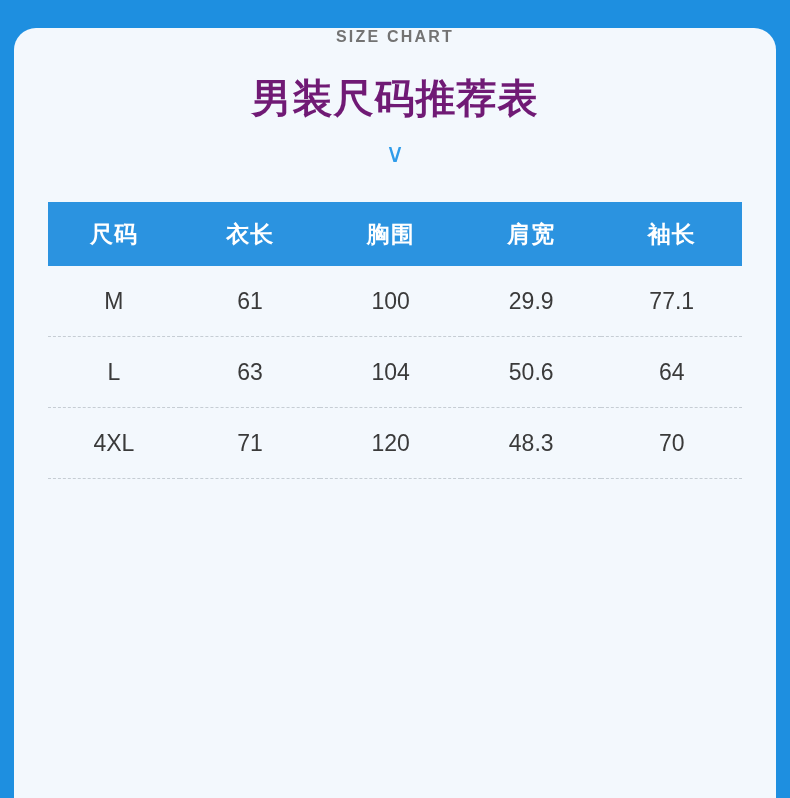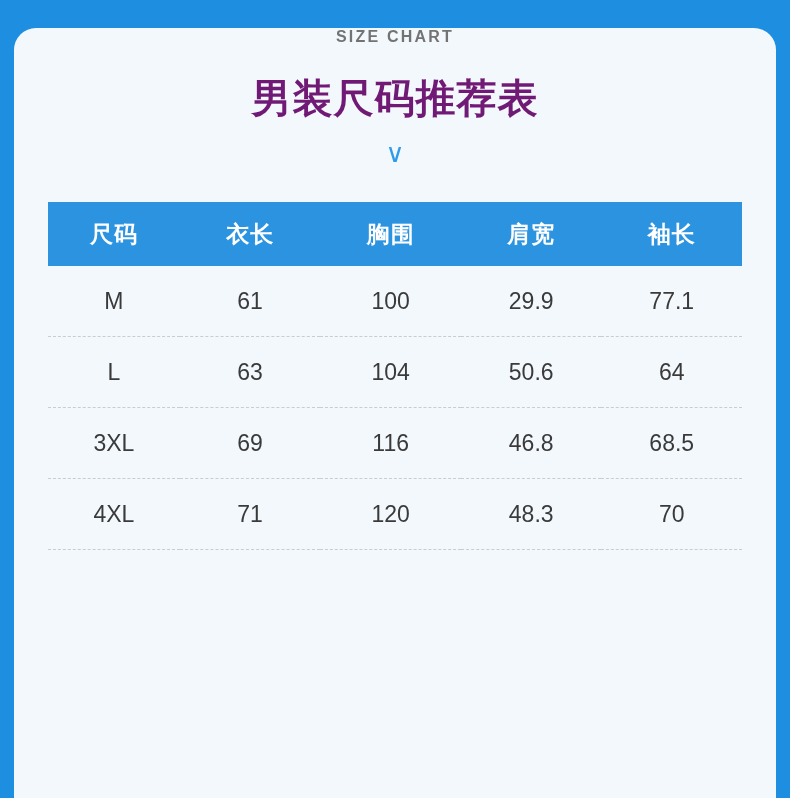--- a/index.html
+++ b/index.html
@@ -130,27 +130,20 @@
             <td>77.1</td>
           </tr>
           <tr>
             <td>L</td>
             <td>63</td>
             <td>104</td>
             <td>50.6</td>
             <td>64</td>
           </tr>
           <tr>
-            <td>3XL</td>
-            <td>69</td>
-            <td>116</td>
-            <td>46.8</td>
-            <td>68.5</td>
-          </tr>
-          <tr>
             <td>4XL</td>
             <td>71</td>
             <td>120</td>
             <td>48.3</td>
             <td>70</td>
           </tr>
         </tbody>
       </table>
     </div>
 

